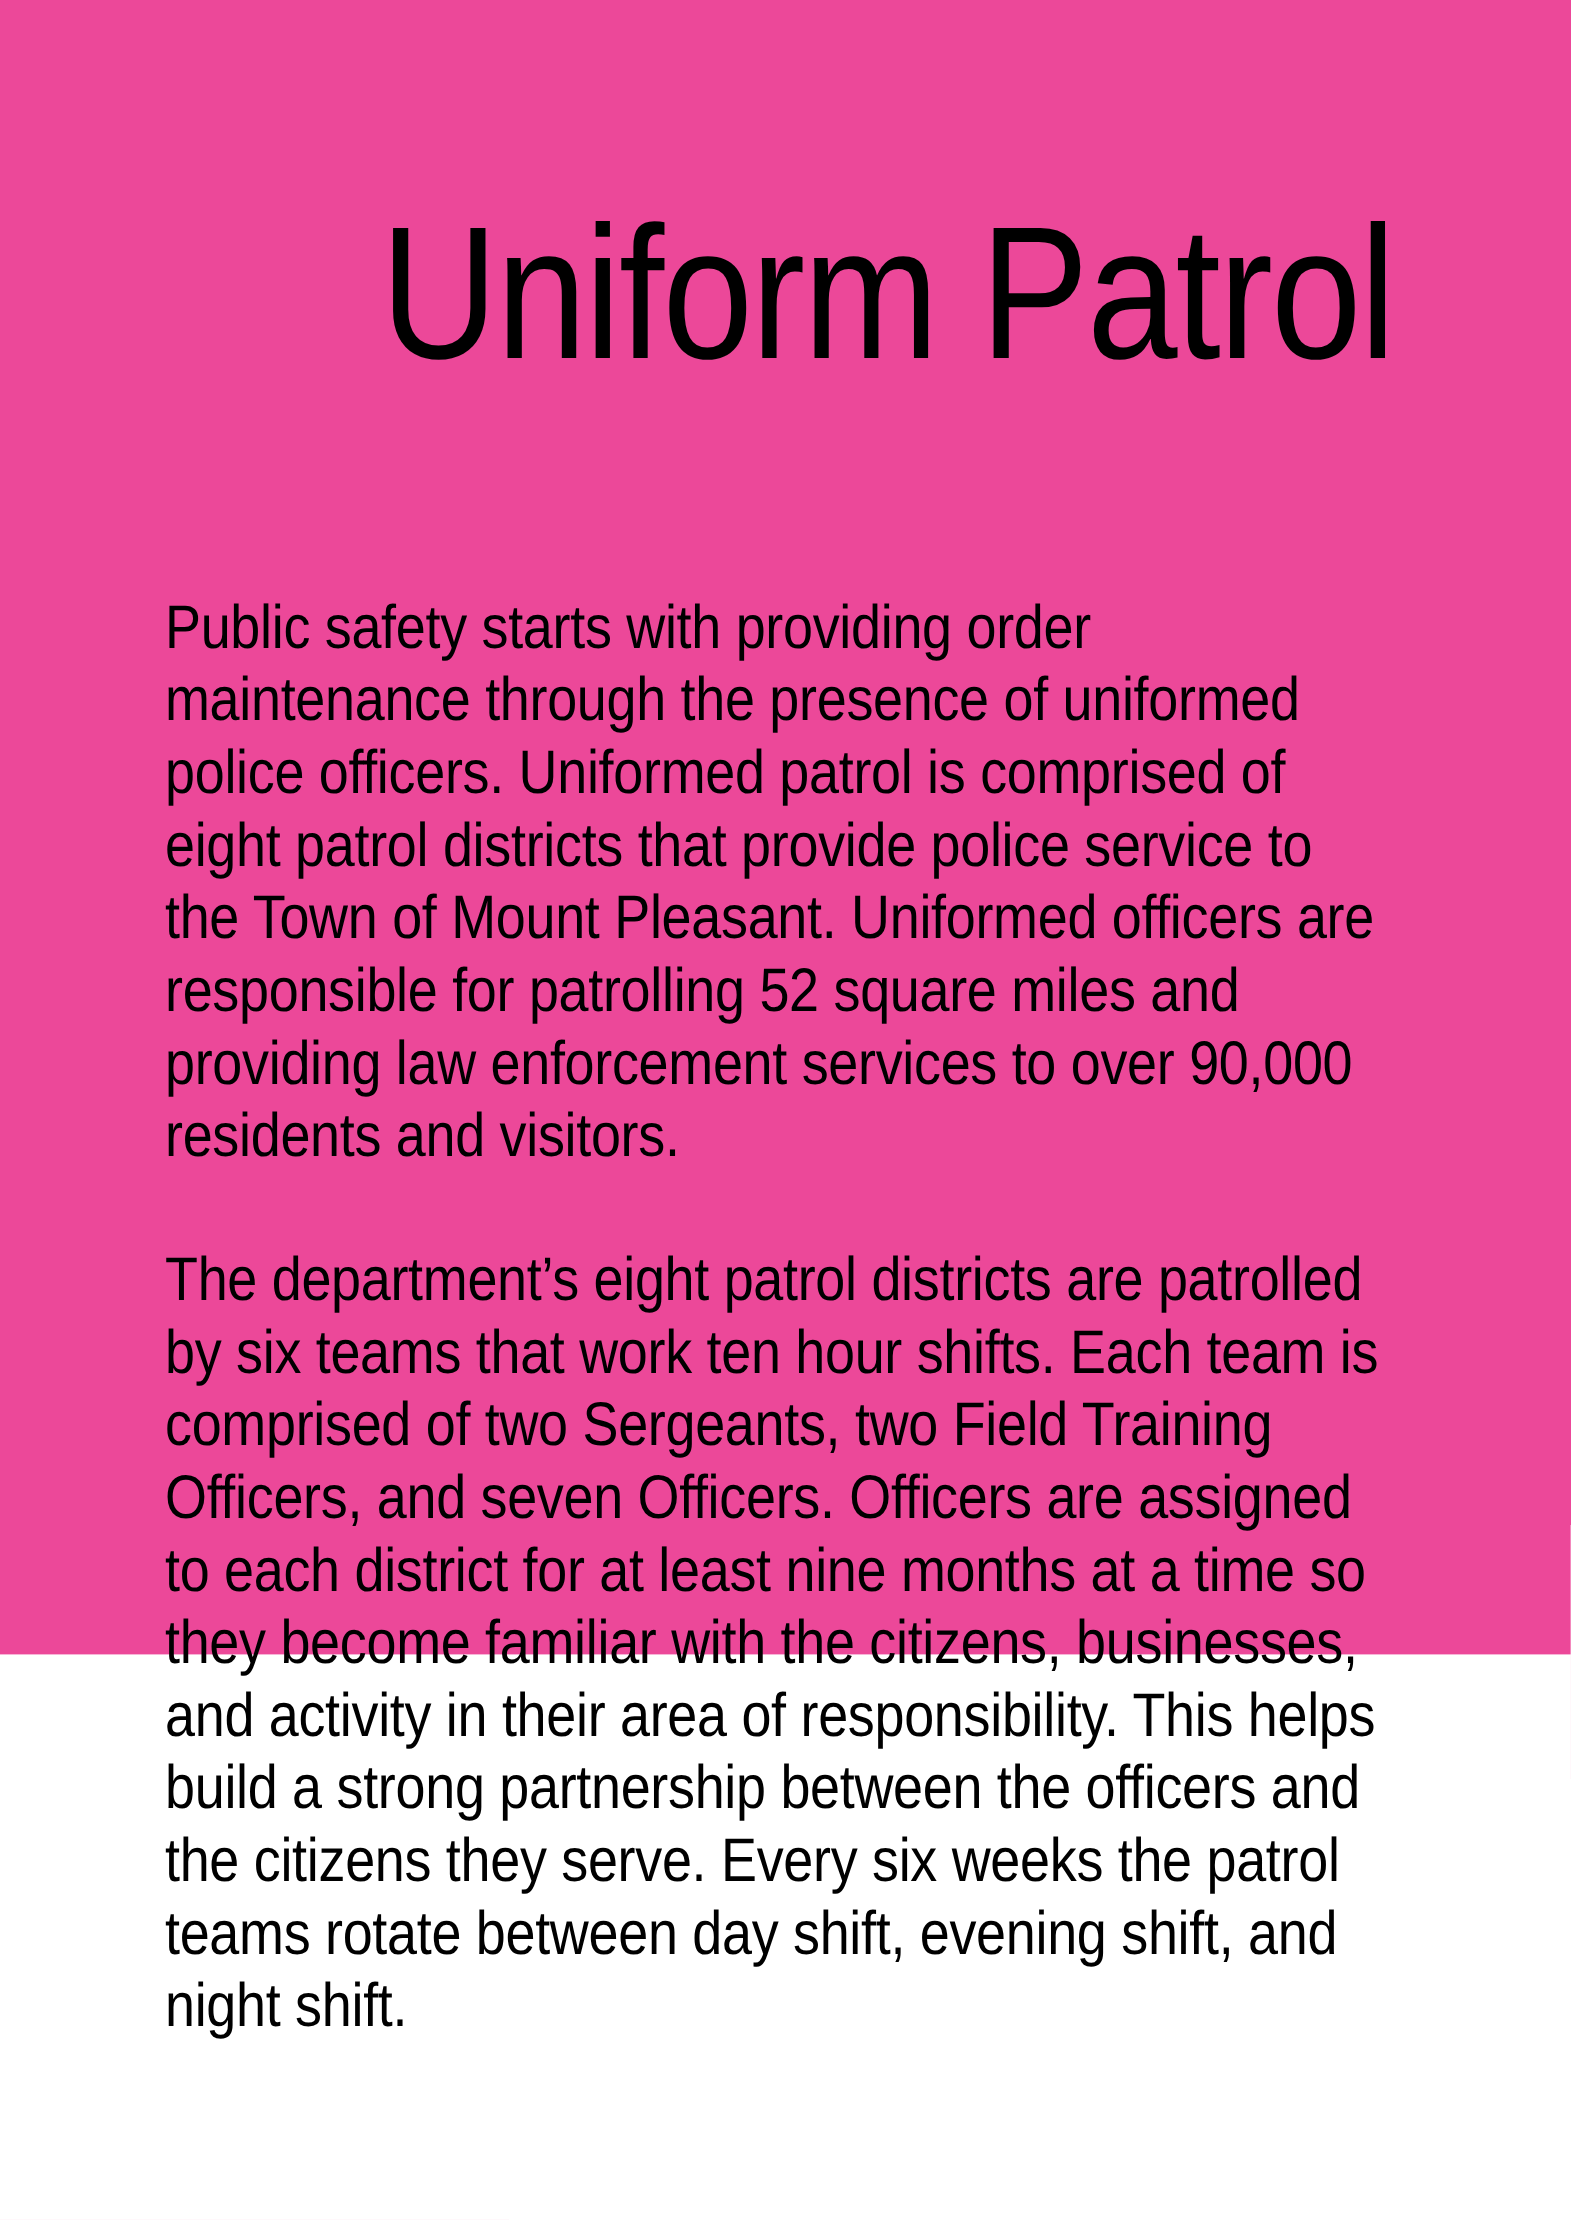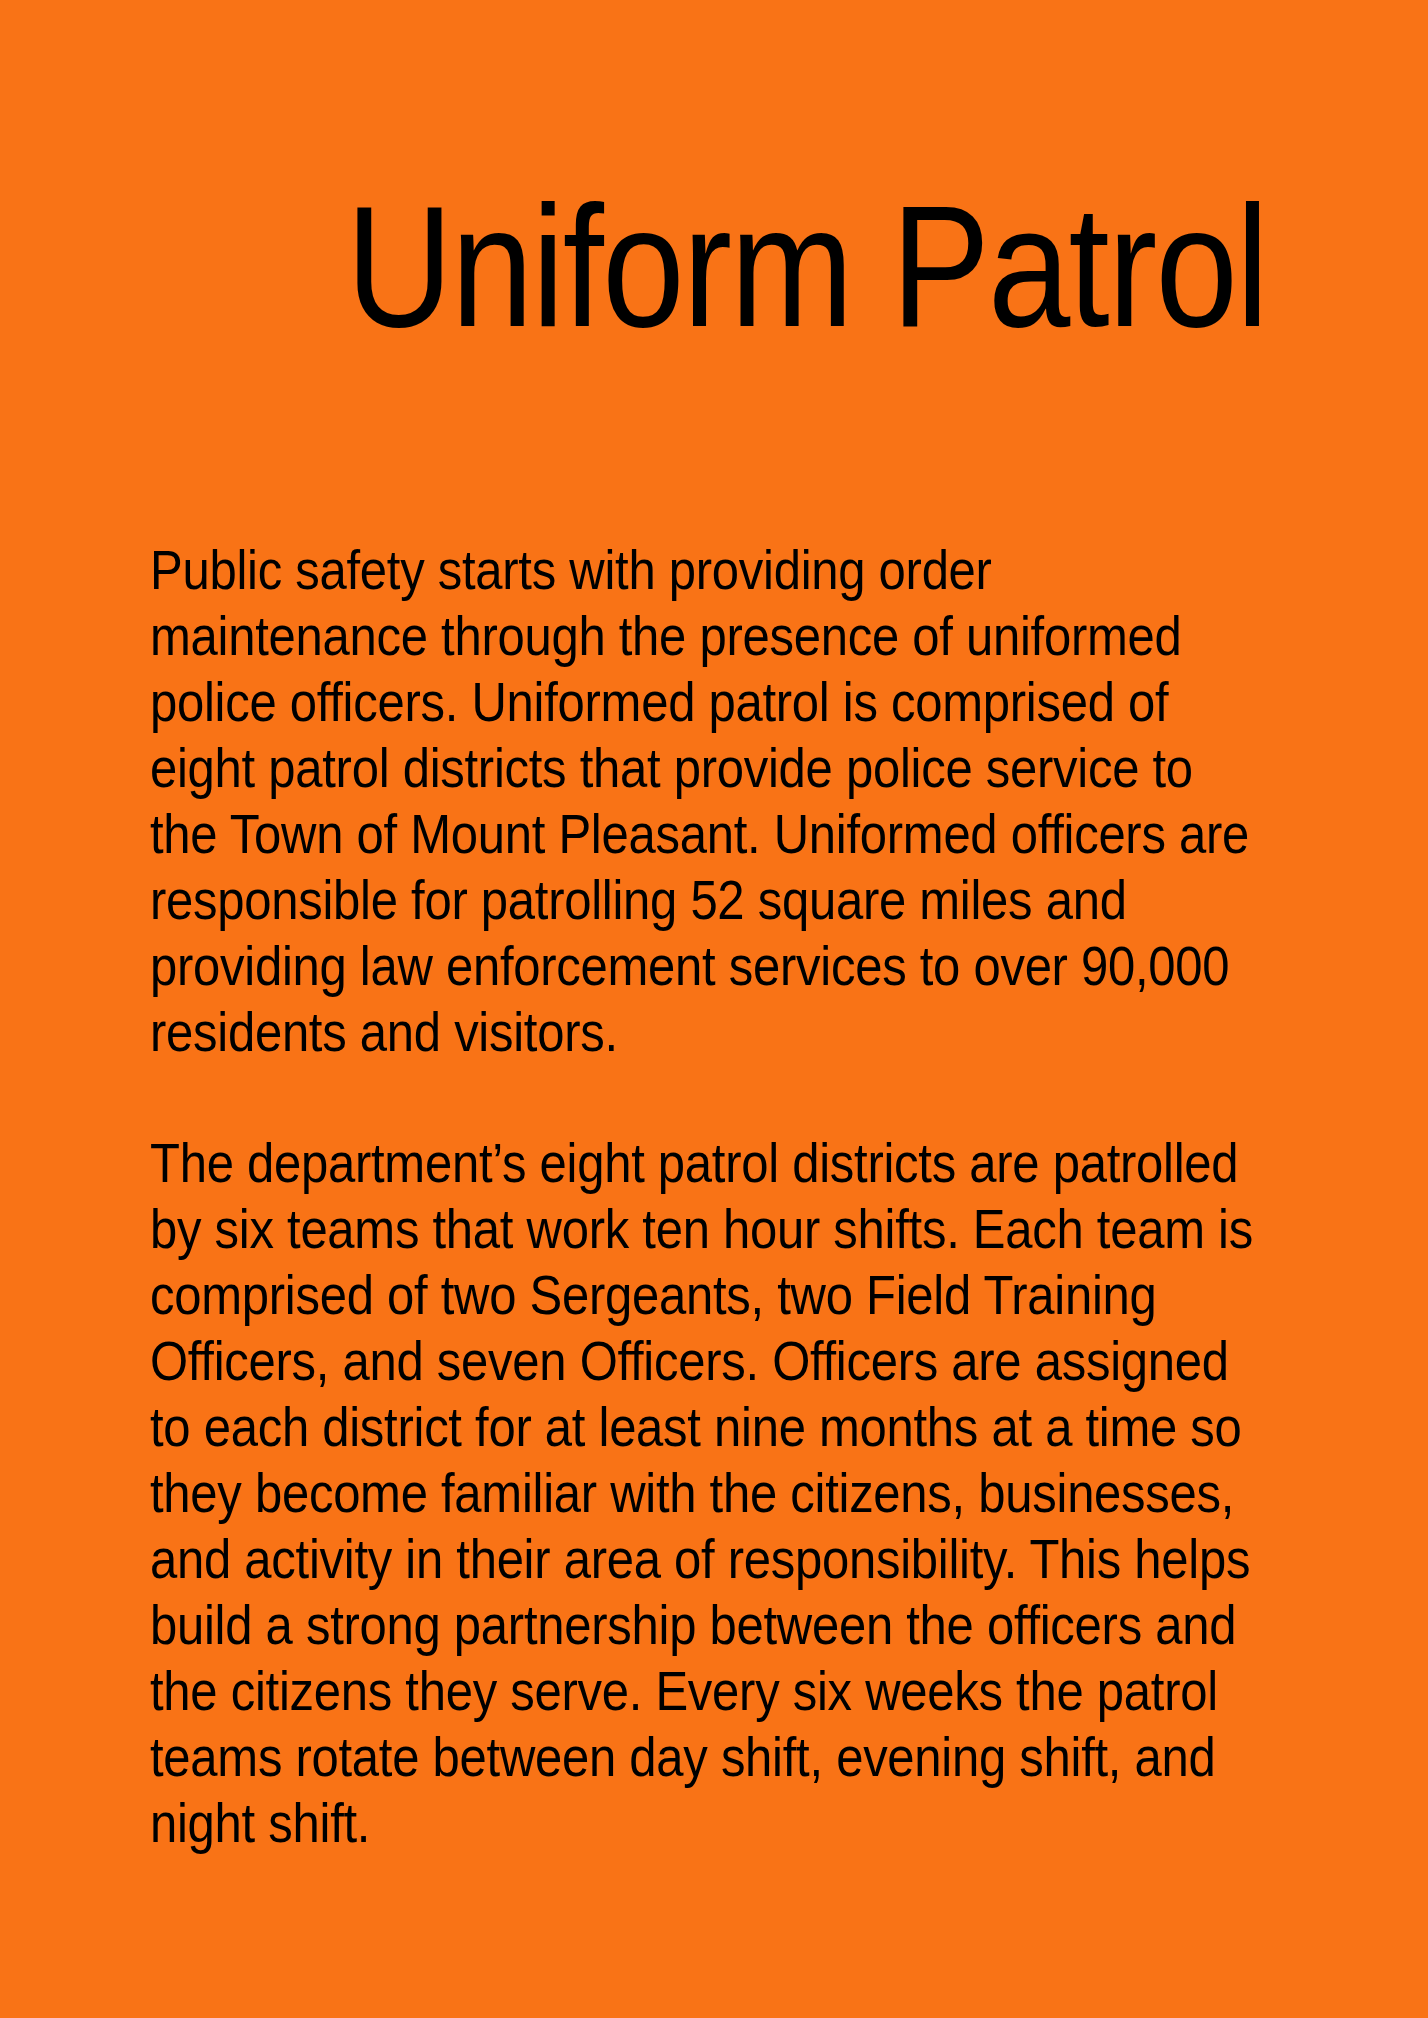--- a/index.html
+++ b/index.html
@@ -13,22 +13,22 @@
       position: relative;
       overflow: hidden;
       font-family: "Liberation Sans", "DejaVu Sans", sans-serif;
       color: #000000;
     }
     .page {
       position: absolute;
       left: 0;
       top: 0;
       width: 1428px;
-      height: 2018px;
-      background: #f97316;
+      height: 1504px;
+      background: #ec4899;
     }
     .title {
       position: absolute;
       left: 346px;
       top: 180px;
       margin: 0;
       font-weight: 400;
       font-size: 172px;
       line-height: 172px;
       letter-spacing: -2px;

